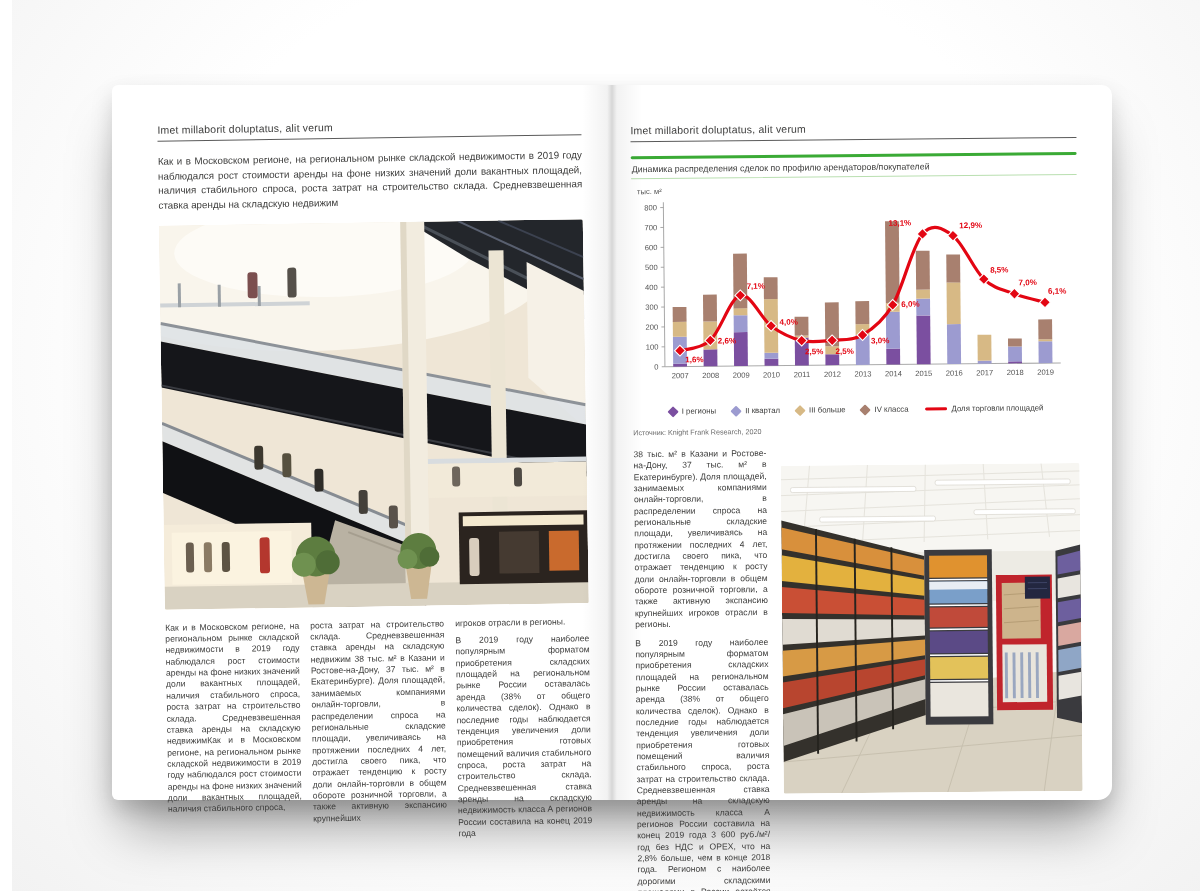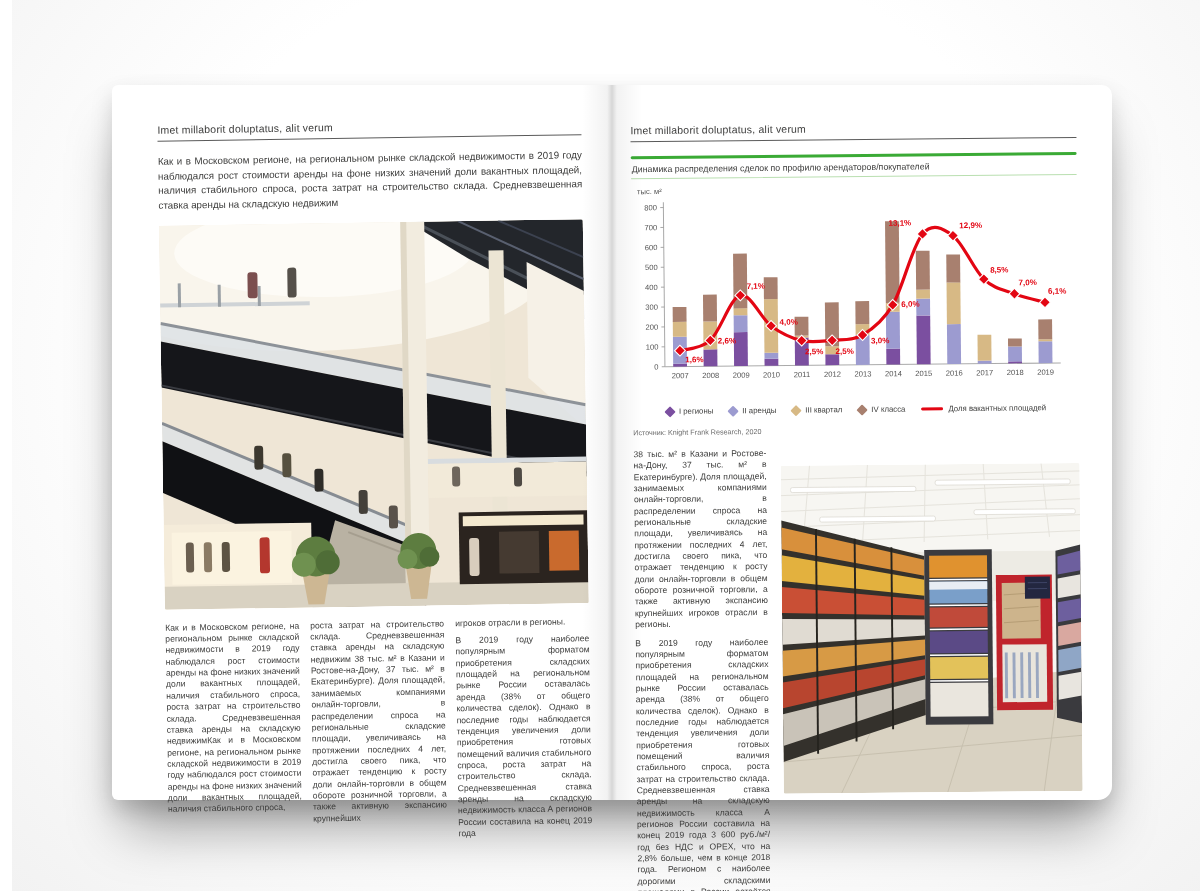--- a/index.html
+++ b/index.html
@@ -273,33 +273,33 @@
               <rect x="-3.6" y="-3.6" width="7.2" height="7.2" transform="translate(388.7,102.8) rotate(45)" fill="#e30613" stroke="#ffffff" stroke-width="1"></rect>
               <text class="linelabel" x="391.7" y="94.8">6,1%</text>
             </svg>
           <div class="legend" id="legend">
               <span class="lg-item">
                 <span class="lg-diamond" style="background:#7b4fa0"></span>
                 <span>I регионы</span>
               </span>
               <span class="lg-item">
                 <span class="lg-diamond" style="background:#9c9bd0"></span>
-                <span>II аренды</span>
+                <span>II квартал</span>
               </span>
               <span class="lg-item">
                 <span class="lg-diamond" style="background:#d7b985"></span>
-                <span>III квартал</span>
+                <span>III больше</span>
               </span>
               <span class="lg-item">
                 <span class="lg-diamond" style="background:#a8806f"></span>
                 <span>IV класса</span>
               </span>
               <span class="lg-item">
                 <span class="lg-line" style="background:#e30613"></span>
-                <span>Доля вакантных площадей</span>
+                <span>Доля торговли площадей</span>
               </span>
             </div>
           <div class="source">Источник: Knight Frank Research, 2020</div>
         </div>
 
         <div class="bottom-flex">
           <div class="textcol">
             <p>38 тыс. м² в Казани и Ростове-на-Дону, 37 тыс. м² в Екатеринбурге). Доля площадей, занимаемых компаниями онлайн-торговли, в распределении спроса на региональные складские площади, увеличиваясь на протяжении последних 4 лет, достигла своего пика, что отражает тенденцию к росту доли онлайн-торговли в общем обороте розничной торговли, а также активную экспансию крупнейших игроков отрасли в регионы.</p>
             <p>В 2019 году наиболее популярным форматом приобретения складских площадей на региональном рынке России оставалась аренда (38% от общего количества сделок). Однако в последние годы наблюдается тенденция увеличения доли приобретения готовых помещений валичия стабильного спроса, роста затрат на строительство склада. Средневзвешенная ставка аренды на складскую недвижимость класса А регионов России составила на конец 2019 года 3 600 руб./м²/год без НДС и OPEX, что на 2,8% больше, чем в конце 2018 года. Регионом с наиболее дорогими складскими площадями в России остаётся Владивосток,</p>
           </div>

